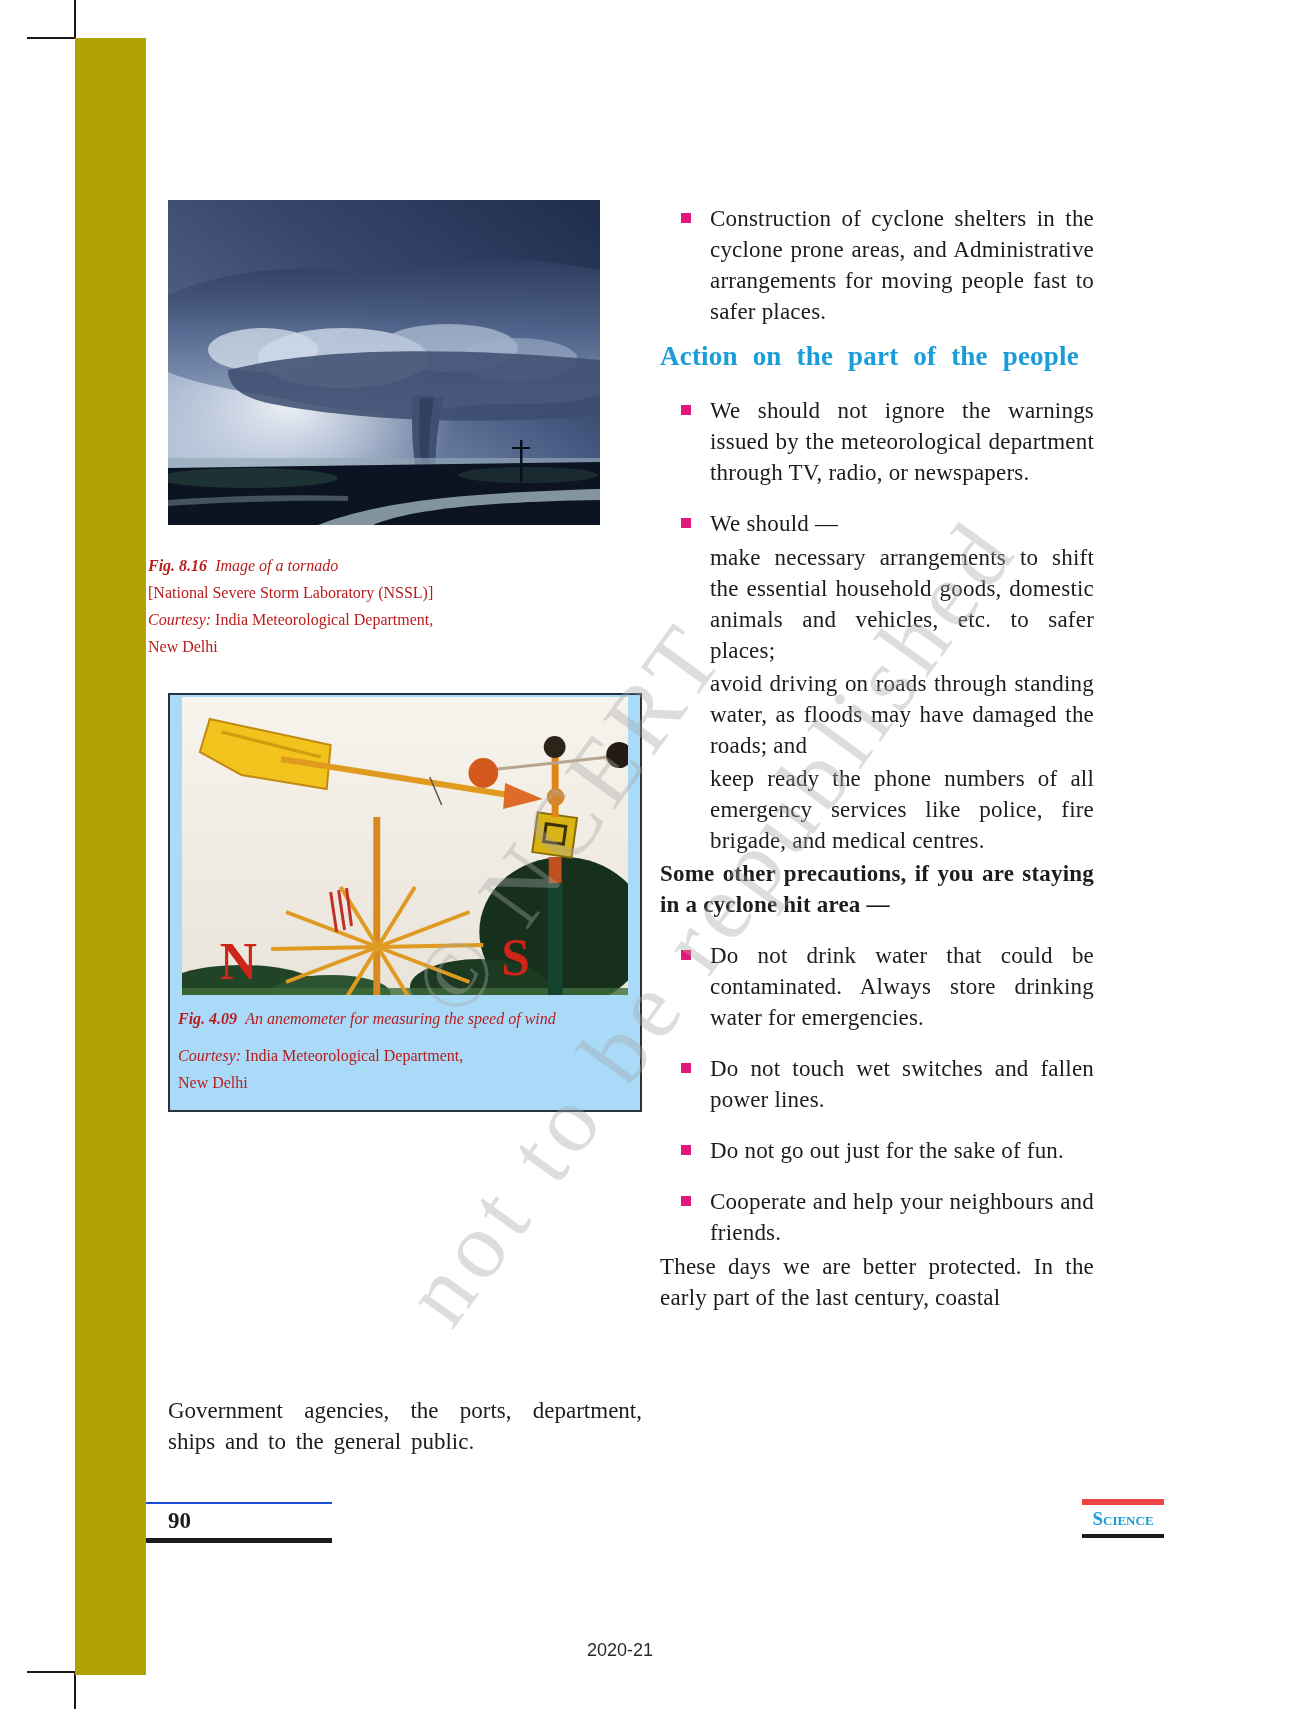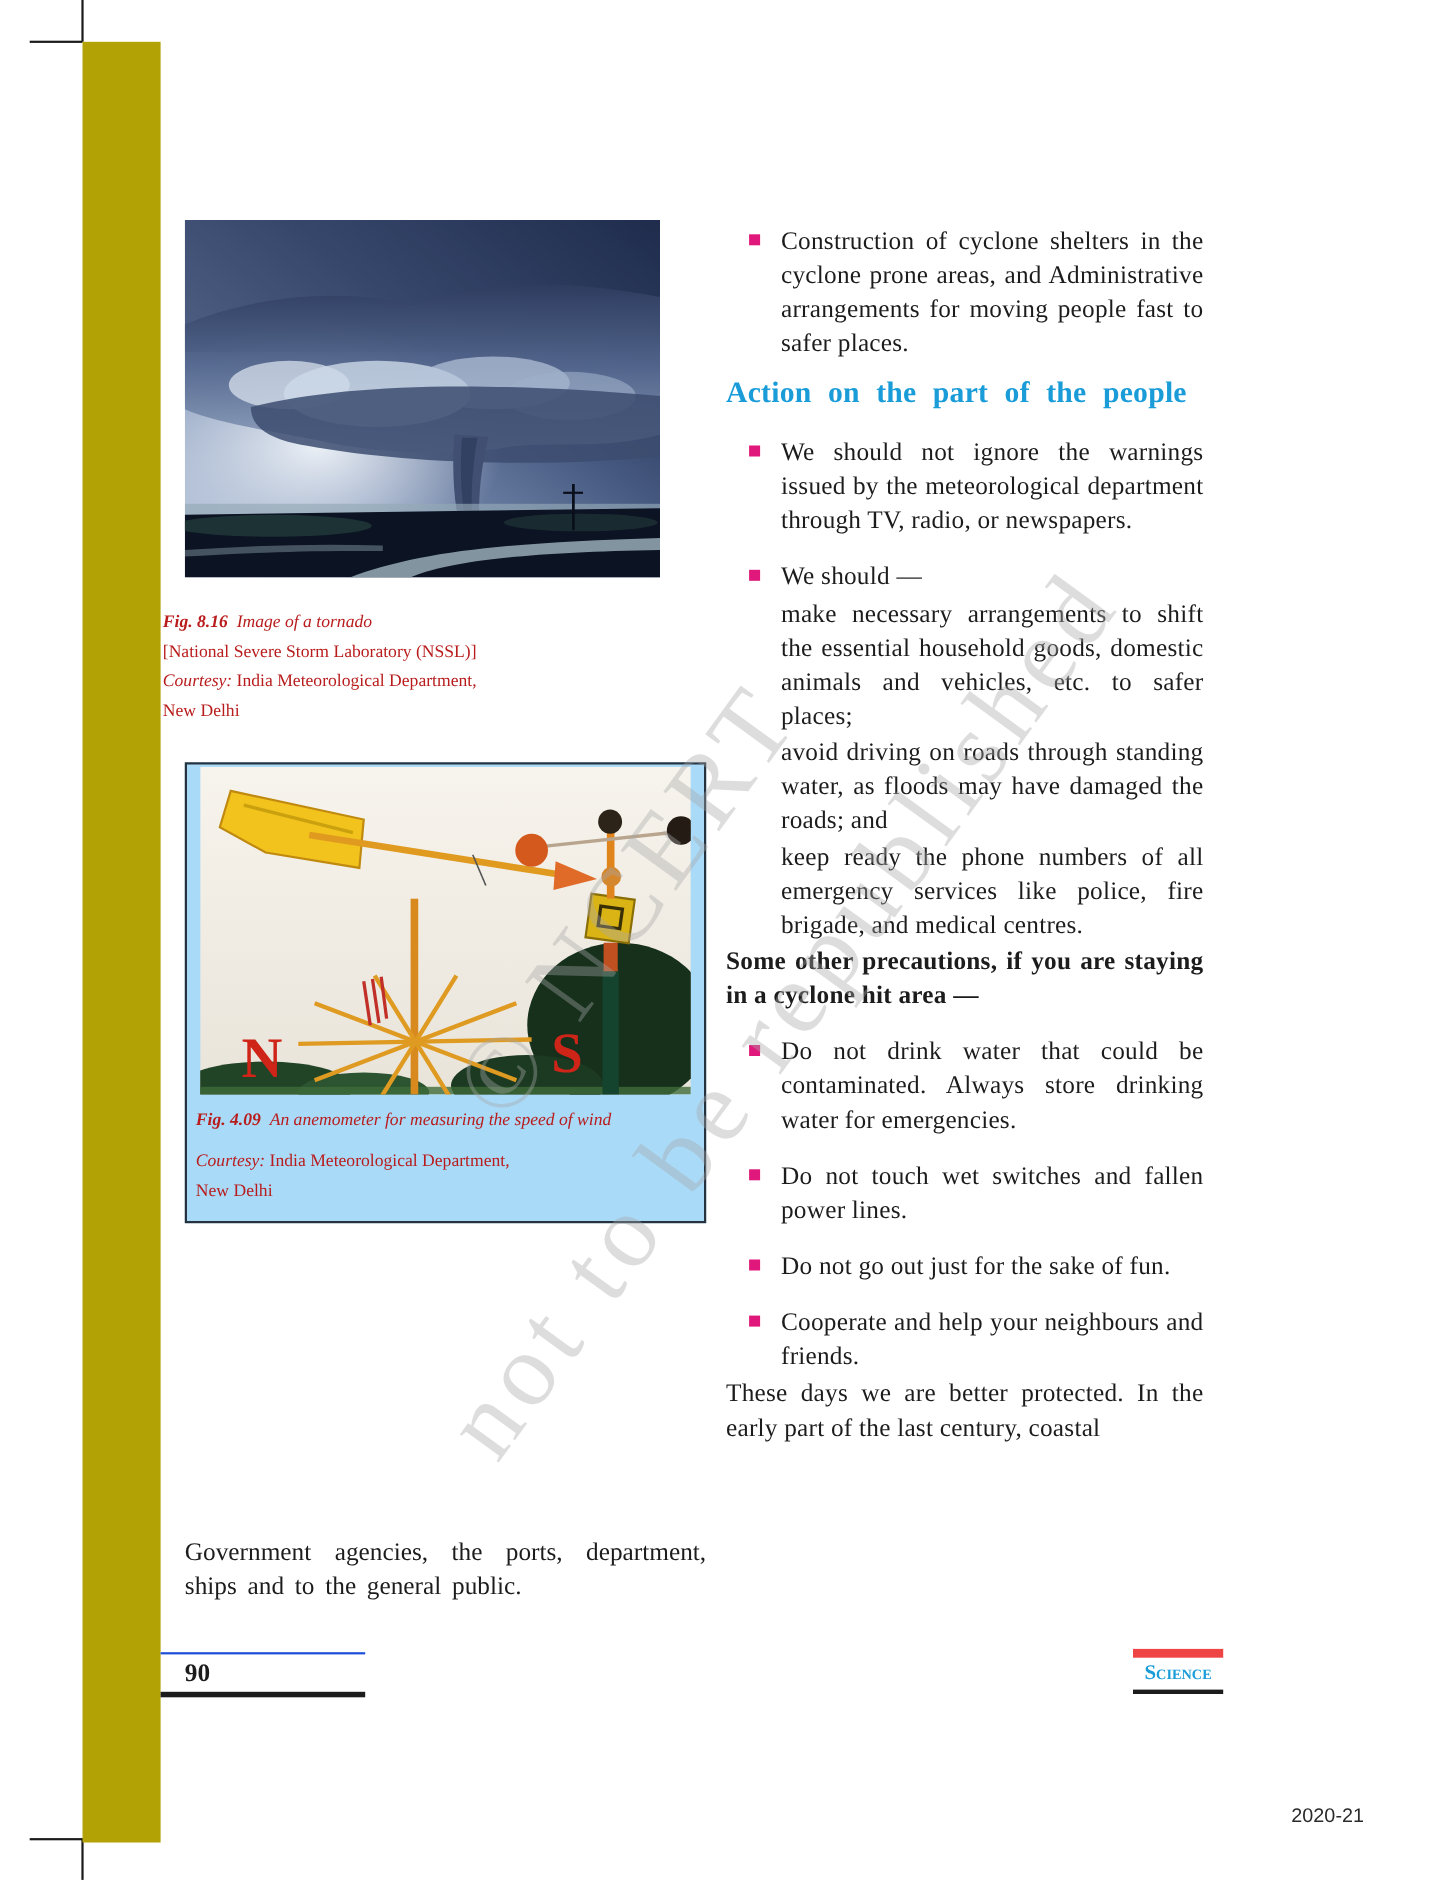--- a/index.html
+++ b/index.html
@@ -38,25 +38,25 @@
   .right-col{left:660px;top:183px;width:434px;font-size:23px;line-height:31px;letter-spacing:0.2px;}
   .bullet{position:relative;padding-left:50px;text-align:justify;margin-bottom:3px;margin-top:20px;}
   .sq{position:absolute;left:21px;top:10px;width:10px;height:10px;background:#e0187c;}
   .action-head{color:#1a9cd8;font-size:27px;line-height:37px;font-weight:bold;margin:11px 0 9px 0;word-spacing:8px;text-align:justify;}
   .subpara{padding-left:50px;text-align:justify;margin-bottom:2px;}
   .bold-sub{font-weight:bold;text-align:justify;margin:2px 0 3px 0;}
   .sec-head{color:#e4097f;font-weight:bold;font-size:25px;line-height:35px;font-variant:small-caps;
             padding-left:57px;text-indent:-57px;margin:16px 0 8px 0;}
   .closing{text-align:justify;}
 
-  .science-block{left:1030px;top:1499px;width:82px;text-align:center;border-top:8px solid #ef4444;}
+  .science-block{left:1082px;top:1499px;width:82px;text-align:center;border-top:6px solid #ef4444;}
   .science-label{display:block;font-variant:small-caps;font-weight:bold;color:#1a9cd8;font-size:19px;padding:3px 0 4px 0;}
   .science-underline{border-bottom:4px solid #1c1c1c;}
 
-  .year-footer{left:0;top:1640px;width:1240px;text-align:right;
+  .year-footer{left:0;top:1640px;width:1240px;text-align:center;
                font-family:"Liberation Sans", sans-serif;font-size:18px;color:#2a2a2a;}
 
   .watermark{left:170px;top:420px;width:940px;height:900px;display:flex;flex-direction:column;
              align-items:center;justify-content:center;transform:rotate(-54deg);
              z-index:30;pointer-events:none;opacity:0.38;}
   .watermark div{white-space:nowrap;color:#a8a8a8;font-size:95px;line-height:175px;letter-spacing:8px;
                  font-family:"Liberation Serif", serif;}
 </style>
 </head>
 <body>

